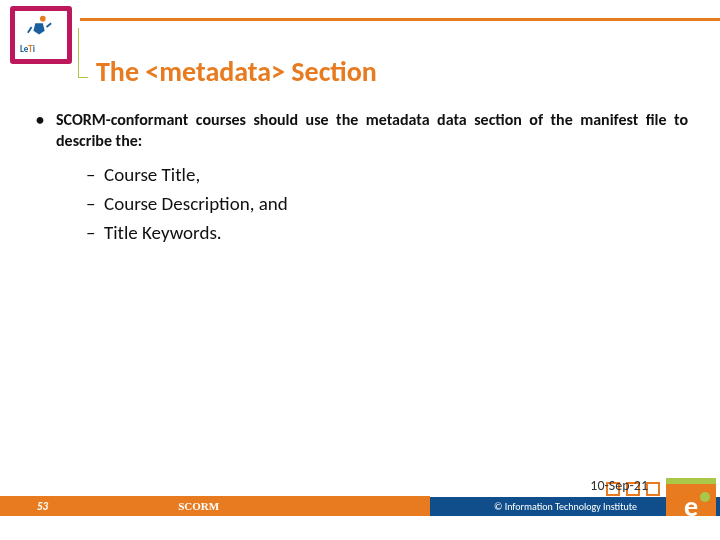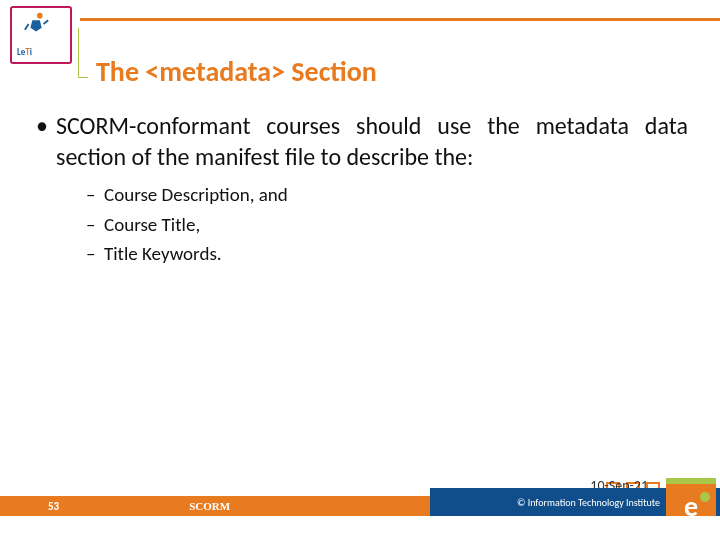--- a/index.html
+++ b/index.html
@@ -18,21 +18,21 @@
     right: 0;
     height: 3px;
     background: #e87b1f;
   }
   .logo-box {
     position: absolute;
     top: 6px;
     left: 10px;
     width: 62px;
     height: 58px;
-    border: 2px solid #be185d;
+    border: 5px solid #be185d;
     border-radius: 3px;
     background: #fff;
     padding: 3px;
   }
   .logo-inner {
     width: 100%;
     height: 100%;
     position: relative;
   }
   .logo-figure {
@@ -67,22 +67,22 @@
     color: #e87b1f;
   }
   .content {
     position: absolute;
     top: 110px;
     left: 32px;
     right: 32px;
     color: #111;
   }
   .bullet-main {
-    font-size: 24px;
-    font-weight: normal;
+    font-size: 16px;
+    font-weight: bold;
     line-height: 1.3;
     padding-left: 24px;
     position: relative;
     text-align: justify;
   }
   .bullet-main::before {
     content: "•";
     position: absolute;
     left: 4px;
     top: 0;
@@ -109,35 +109,35 @@
     bottom: 24px;
     width: 430px;
     height: 20px;
     background: #e87b1f;
     color: #fff;
     font-size: 11px;
     font-weight: bold;
     display: flex;
     align-items: center;
   }
-  .footer-orange .pn { margin-left: 48px; }
+  .footer-orange .pn { margin-left: 37px; font-style: italic; }
   .footer-orange .ft { margin-left: 130px; font-family: Liberation Serif, serif; }
   .footer-blue {
     position: absolute;
     right: 0;
     bottom: 24px;
     left: 430px;
-    height: 28px;
+    height: 19px;
     background: #104e8b;
     color: #fff;
     font-size: 10px;
     display: flex;
     align-items: center;
     justify-content: flex-end;
-    padding-right: 60px;
+    padding-right: 83px;
   }
   .date-text {
     position: absolute;
     right: 72px;
     bottom: 46px;
     font-size: 14px;
     color: #333;
   }
   .footer-squares {
     position: absolute;
@@ -200,22 +200,22 @@
   </div>
 </div>
 
 <div class="title-rule-left"></div>
 
 <h1 class="title">The &lt;metadata&gt; Section</h1>
 
 <div class="content">
   <div class="bullet-main">SCORM-conformant courses should use the metadata data section of the manifest file to describe the:</div>
   <div class="sublist">
+    <div class="sub-item">Course Title,</div>
     <div class="sub-item">Course Description, and</div>
-    <div class="sub-item">Course Title,</div>
     <div class="sub-item">Title Keywords.</div>
   </div>
 </div>
 
 <div class="footer-squares">
   <div class="sq"></div>
     <div class="sq"></div>
     <div class="sq"></div>
 </div>
 

